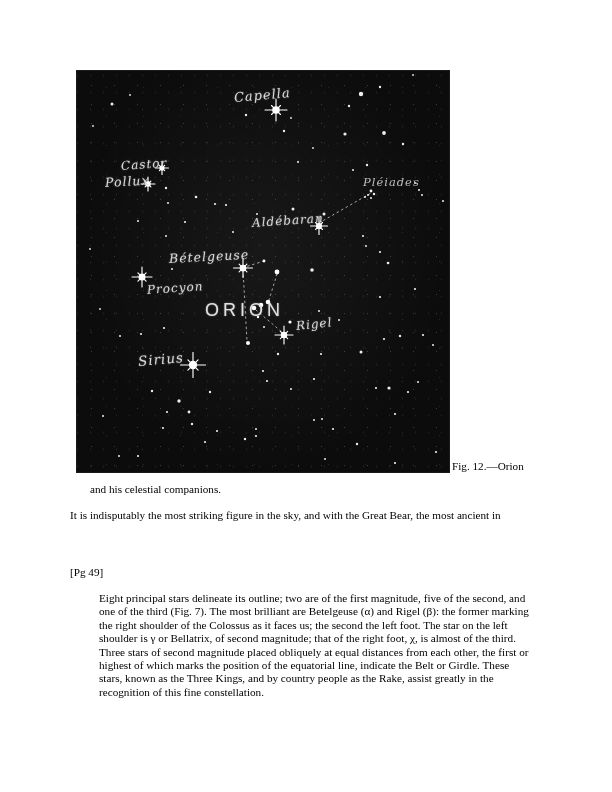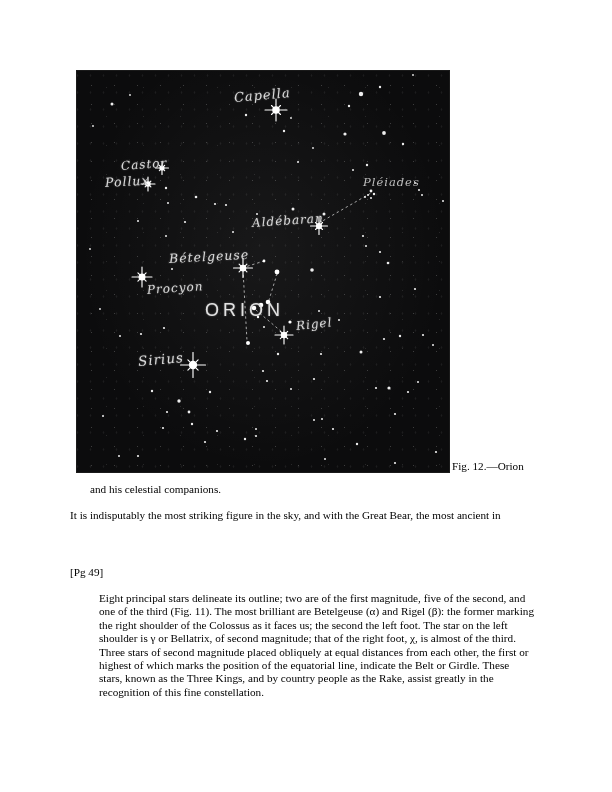--- a/index.html
+++ b/index.html
@@ -238,21 +238,21 @@
   <div class="txt" style="left:70px;top:483px;margin-left:20px;">and his celestial companions.</div>
 
   <div class="txt" style="left:70px;top:509px;">
       <div class="line">It is indisputably the most striking figure in the sky, and with the Great Bear, the most ancient in</div>
     </div>
 
   <div class="txt" style="left:70px;top:566px;">[Pg 49]</div>
 
   <div class="txt" style="left:56px;top:592px;margin-left:43px;">
       <div class="line">Eight principal stars delineate its outline; two are of the first magnitude, five of the second, and</div>
-      <div class="line">one of the third (Fig. 11). The most brilliant are Betelgeuse (α) and Rigel (β): the former marking</div>
+      <div class="line">one of the third (Fig. 7). The most brilliant are Betelgeuse (α) and Rigel (β): the former marking</div>
       <div class="line">the right shoulder of the Colossus as it faces us; the second the left foot. The star on the left</div>
       <div class="line">shoulder is γ or Bellatrix, of second magnitude; that of the right foot, χ, is almost of the third.</div>
       <div class="line">Three stars of second magnitude placed obliquely at equal distances from each other, the first or</div>
       <div class="line">highest of which marks the position of the equatorial line, indicate the Belt or Girdle. These</div>
       <div class="line">stars, known as the Three Kings, and by country people as the Rake, assist greatly in the</div>
       <div class="line">recognition of this fine constellation.</div>
     </div>
 
 </div>
 

